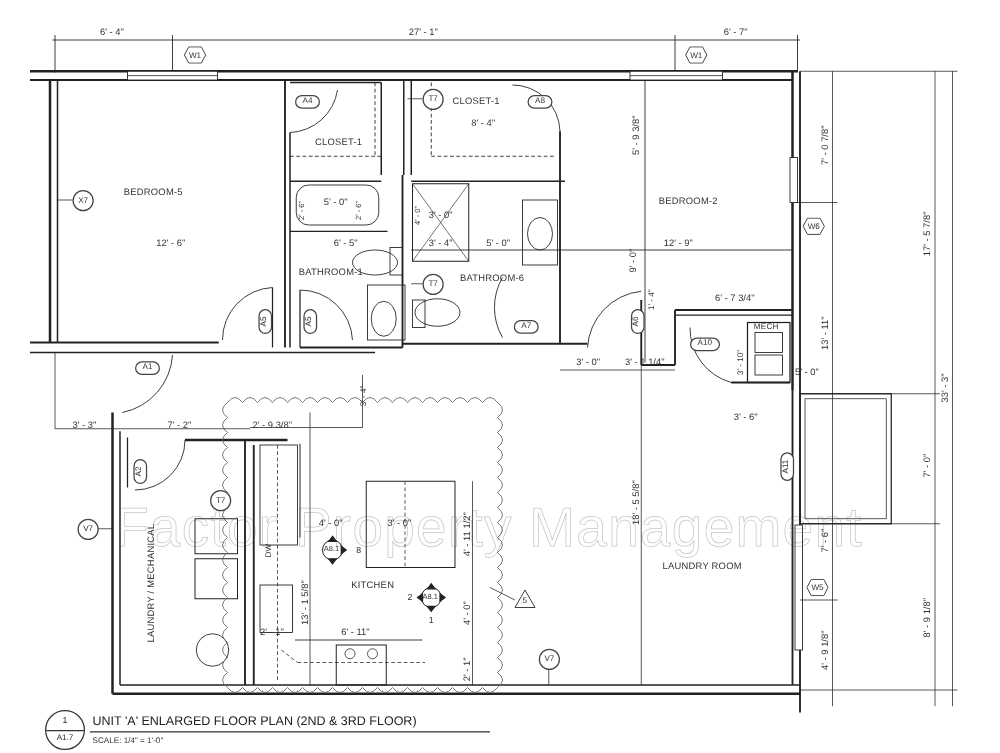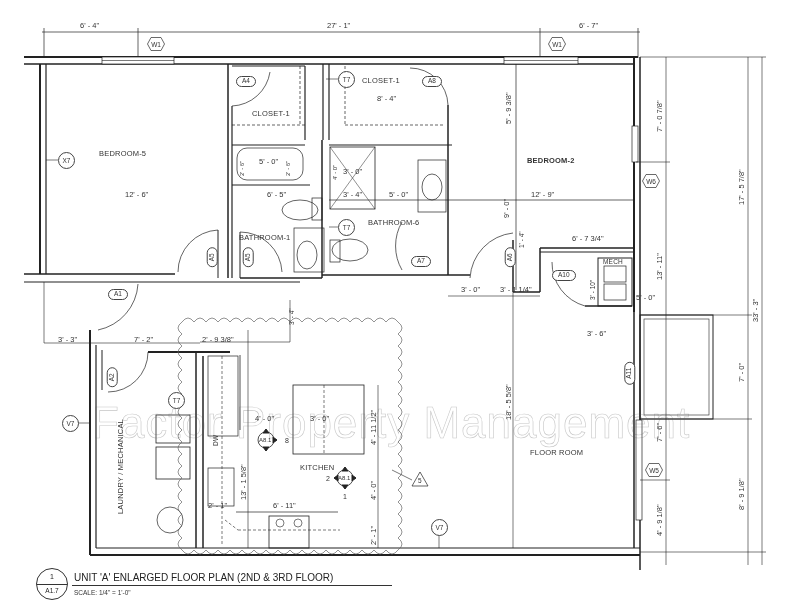--- a/index.html
+++ b/index.html
@@ -185,28 +185,28 @@
       <polygon points="11,0 7,-3 7,3" fill="#222"></polygon>
       <polygon points="0,11 -3,7 3,7" fill="#222"></polygon>
       <polygon points="-11,0 -7,-3 -7,3" fill="#222"></polygon>
     </g>
   </g>
 </svg>
 
 <div class="watermark">Factor Property Management</div>
 
 <div class="txt room" style="left:99px;top:150px;">BEDROOM-5</div>
-<div class="txt room" style="left:527px;top:157px;font-weight:bold;">BEDROOM-2</div>
+<div class="txt room" style="left:527px;top:157px;">BEDROOM-2</div>
 <div class="txt room" style="left:252px;top:110px;">CLOSET-1</div>
 <div class="txt room" style="left:362px;top:77px;">CLOSET-1</div>
-<div class="txt room" style="left:239px;top:234px;">BATHROOM-1</div>
+<div class="txt room" style="left:239px;top:214px;">BATHROOM-1</div>
 <div class="txt room" style="left:368px;top:219px;">BATHROOM-6</div>
 <div class="txt room" style="left:603px;top:259px;font-size:6.5px;">MECH</div>
-<div class="txt room" style="left:300px;top:464px;text-align:center;">KITCHEN</div>
-<div class="txt room" style="left:530px;top:449px;">FLOOR ROOM</div>
+<div class="txt room" style="left:281px;top:464px;text-align:center;">KITCHEN</div>
+<div class="txt room" style="left:530px;top:449px;">LAUNDRY ROOM</div>
 <div class="txt room vert" style="left:117px;top:514px;">LAUNDRY / MECHANICAL</div>
 <div class="txt room vert" style="left:213px;top:446px;font-size:6.5px;">DW</div>
 
 <div class="txt" style="left:80px;top:22px;">6' - 4"</div>
 <div class="txt" style="left:327px;top:22px;">27' - 1"</div>
 <div class="txt" style="left:579px;top:22px;">6' - 7"</div>
 <div class="txt" style="left:377px;top:95px;">8' - 4"</div>
 <div class="txt" style="left:259px;top:158px;">5' - 0"</div>
 <div class="txt" style="left:267px;top:191px;">6' - 5"</div>
 <div class="txt" style="left:125px;top:191px;">12' - 6"</div>

